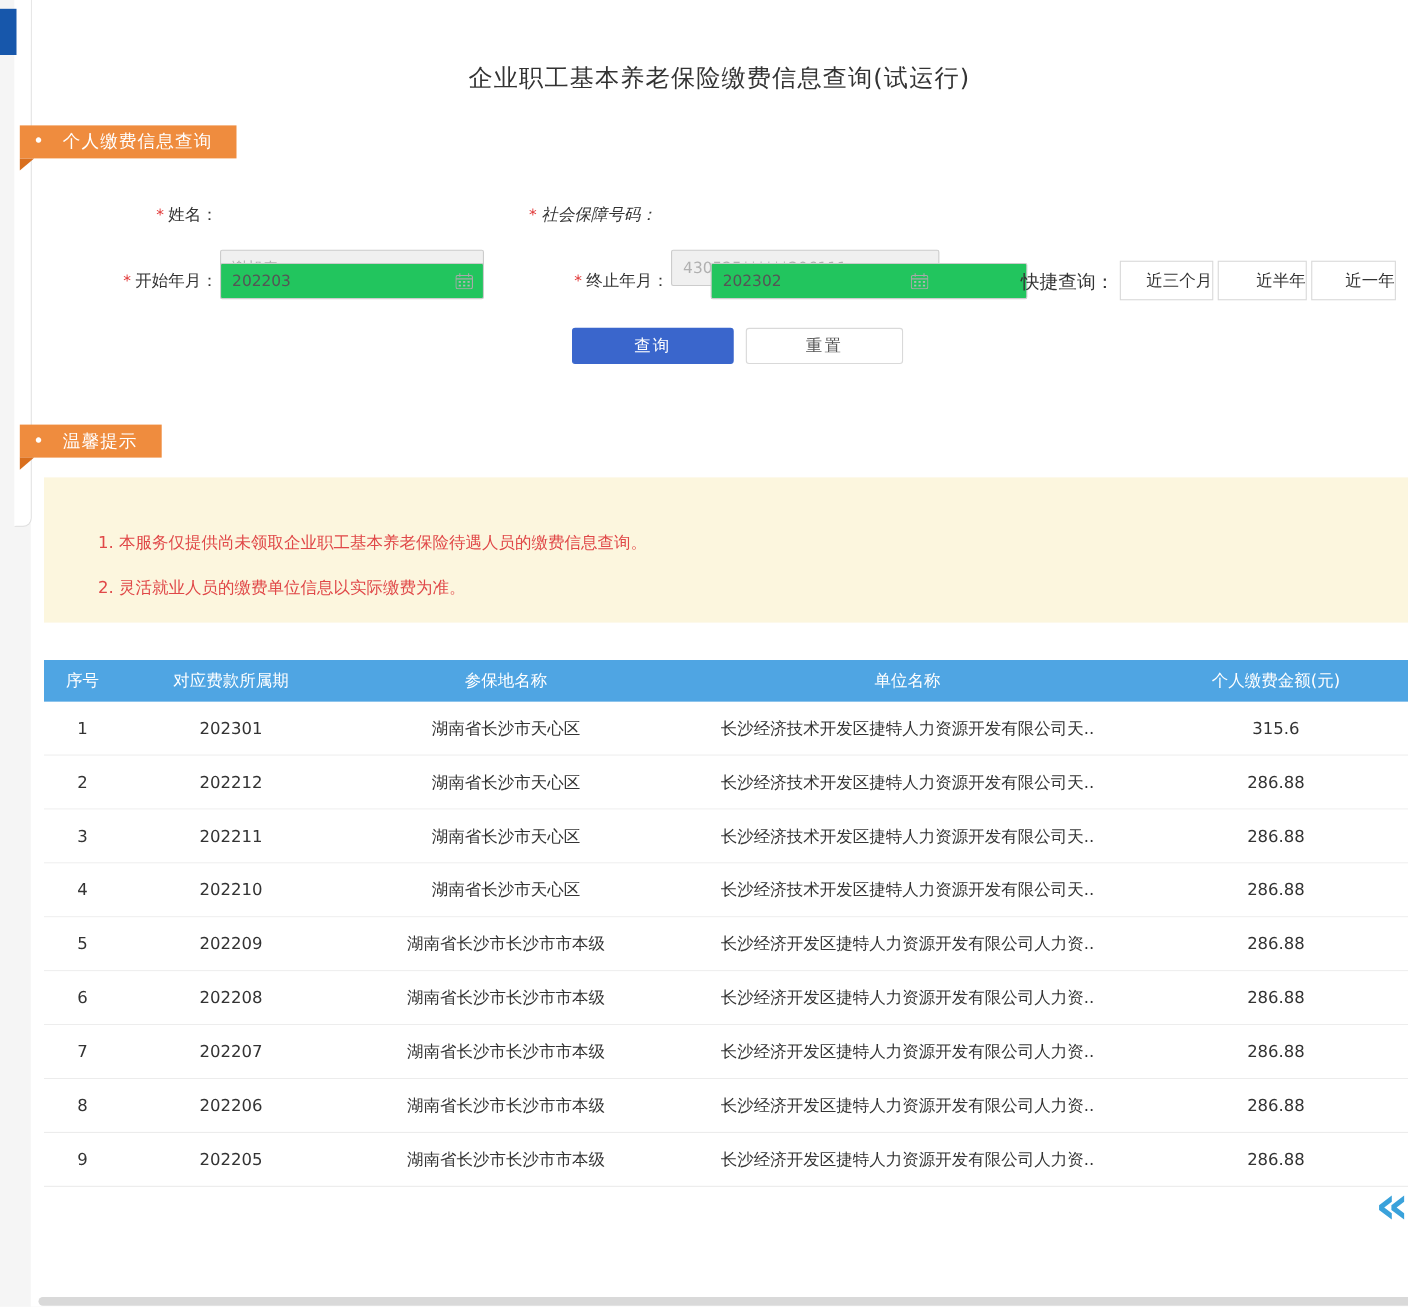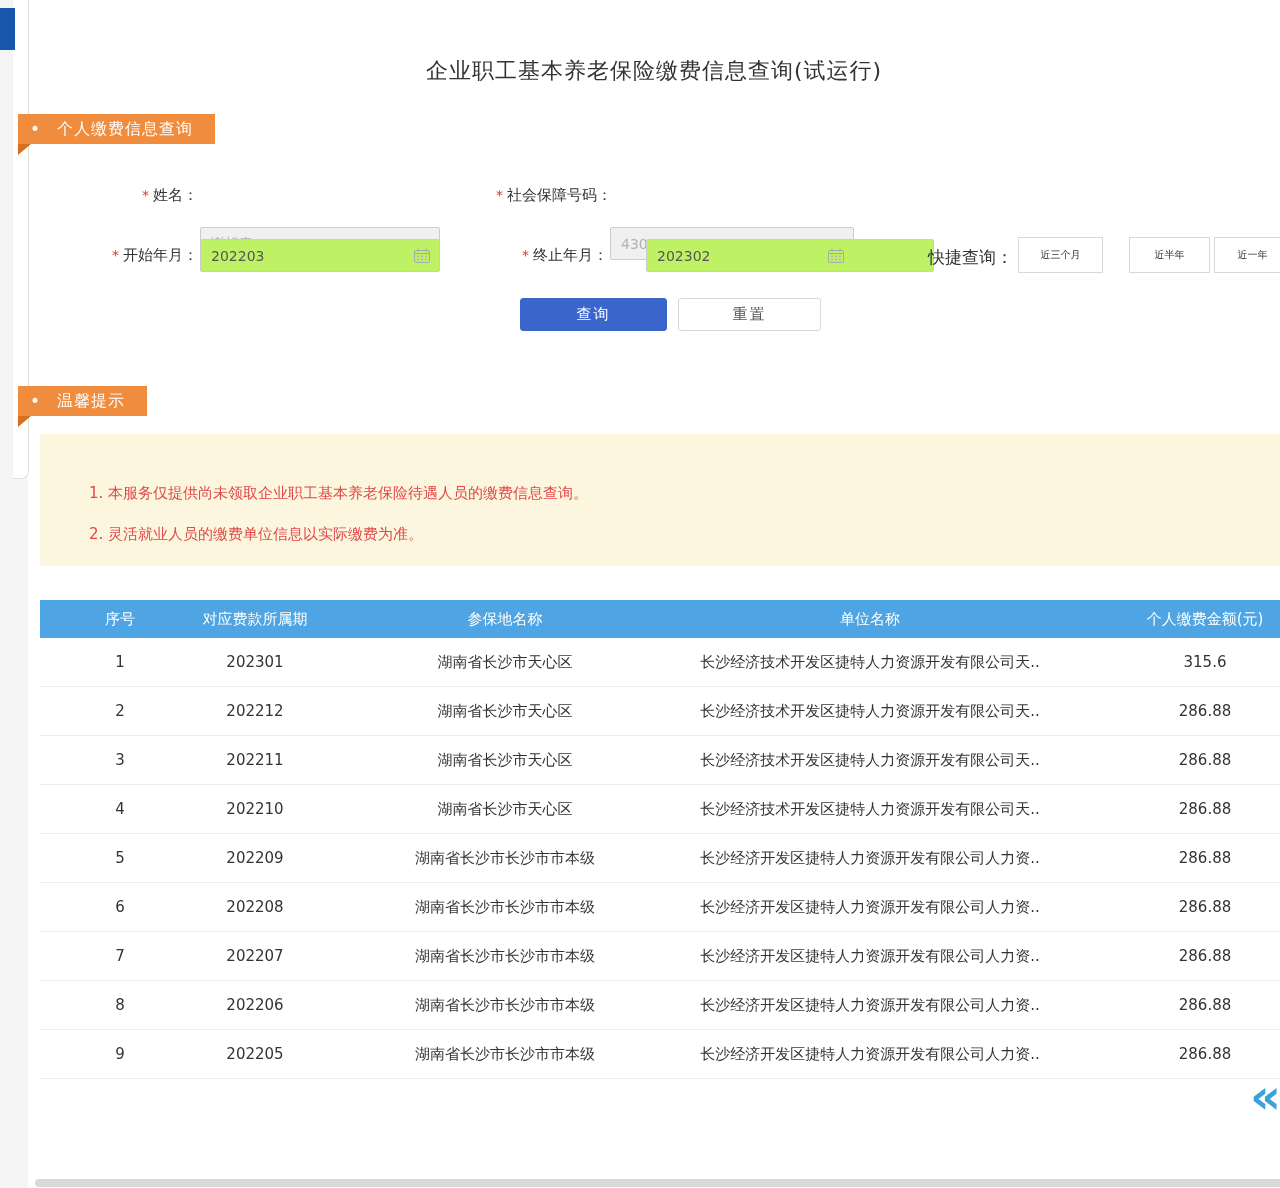--- a/index.html
+++ b/index.html
@@ -22,46 +22,46 @@
   .ribbon .bullet{font-size:17px;margin-right:16px;}
   .ribbon::after{content:"";position:absolute;left:0;top:100%;width:0;height:0;
     border-top:11px solid #d96f1e;border-right:13px solid transparent;}
   .ribbon.r1{top:114px;}
   .ribbon.r2{top:386px;}
 
   .form-label{position:absolute;height:33px;line-height:33px;font-size:15px;color:#333;
     text-align:right;white-space:nowrap;}
   .req{color:#e03333;margin-right:4px;font-size:14px;}
   .inp{position:absolute;height:33px;box-sizing:border-box;border:1px solid #ccc;
-    font-size:14px;padding:0 30px 0 10px;color:#555;background:#bef264;border-radius:2px;
+    font-size:14px;padding:0 30px 0 10px;color:#555;background:#22c55e;border-radius:2px;
     font-family:"DejaVu Sans","Liberation Sans",sans-serif;}
   .inp.disabled{background:#f0f0f0;color:#b0b0b0;padding-right:10px;margin-top:48px;}
   .cal-icon{position:absolute;width:16px;height:15px;top:9px;cursor:pointer;}
 
   .quick-label{position:absolute;left:928px;top:239px;height:36px;line-height:36px;font-size:17px;}
   .quick-group{position:absolute;left:1018px;top:237px;display:flex;gap:4px;}
   .quick-btn{height:36px;line-height:34px;box-sizing:border-box;border:1px solid #d9d9d9;
-    background:#fff;color:#333;font-size:10px;text-align:center;cursor:pointer;
+    background:#fff;color:#333;font-size:15px;text-align:right;cursor:pointer;
     font-family:"DejaVu Sans","Liberation Sans",sans-serif;padding:0;}
   .quick-btn.q1{width:85px;}
-  .quick-btn.q2{width:81px;margin-left:22px;}
+  .quick-btn.q2{width:81px;}
   .quick-btn.q3{width:77px;}
 
   .btn{position:absolute;top:298px;height:33px;box-sizing:border-box;font-size:15px;
     border-radius:3px;cursor:pointer;font-family:"DejaVu Sans","Liberation Sans",sans-serif;
     letter-spacing:2px;}
   .btn-query{left:520px;width:147px;background:#3a66cc;color:#fff;border:1px solid #3a66cc;}
   .btn-reset{left:678px;width:143px;background:#fff;color:#555;border:1px solid #d9d9d9;}
 
   .notice{position:absolute;left:40px;top:434px;width:1240px;height:132px;box-sizing:border-box;
     background:#fcf6de;padding:32px 20px 0 35px;}
   .notice p{margin:14px;font-size:15px;line-height:27px;color:#e04848;}
 
   .table{position:absolute;left:40px;top:600px;width:1240px;}
-  .thead,.trow{display:grid;grid-template-columns:70px 200px 300px 430px 240px;padding-left:45px;}
+  .thead,.trow{display:grid;grid-template-columns:70px 200px 300px 430px 240px;}
   .thead{background:#4fa5e3;height:38px;}
   .thead .tcell{color:#fff;font-size:15px;line-height:38px;}
   .trow{height:48px;border-bottom:1px solid #ececec;background:#fff;}
   .tcell{text-align:center;font-size:15px;line-height:48px;color:#333;
     white-space:nowrap;overflow:hidden;}
 
   .collapse-icon{position:absolute;left:1250px;top:1072px;font-size:48px;line-height:48px;
     color:#3aa2db;font-weight:bold;cursor:pointer;}
 
   .bottom-scrollbar{position:absolute;left:35px;bottom:1px;right:0;height:8px;
@@ -78,21 +78,21 @@
 
 <div class="ribbon r1">
   <span class="bullet">•</span>
   <span>个人缴费信息查询</span>
 </div>
 
 <div class="form-label" style="left:90px;top:179px;width:108px;">
   <span class="req">*</span><span>姓名：</span>
 </div>
 <input class="inp disabled" style="left: 200px; top: 179px; width: 240px;" readonly="" value="谢旭泰">
-<div class="form-label" style="left:449px;top:179px;width:163px;">
+<div class="form-label" style="left:434px;top:179px;width:163px;font-style:italic;">
   <span class="req">*</span><span>社会保障号码：</span>
 </div>
 <input class="inp disabled" style="left: 610px; top: 179px; width: 244px;" readonly="" value="430525******306111">
 
 <div class="form-label" style="left:80px;top:239px;width:118px;">
   <span class="req">*</span><span>开始年月：</span>
 </div>
 <input class="inp" style="left: 200px; top: 239px; width: 240px;" value="202203">
 <svg class="cal-icon" style="left:414px;top:248px;" viewBox="0 0 16 15">
   <rect x="0.5" y="2.5" width="15" height="12" rx="1.5" fill="none" stroke="#a9a9a9"></rect>

